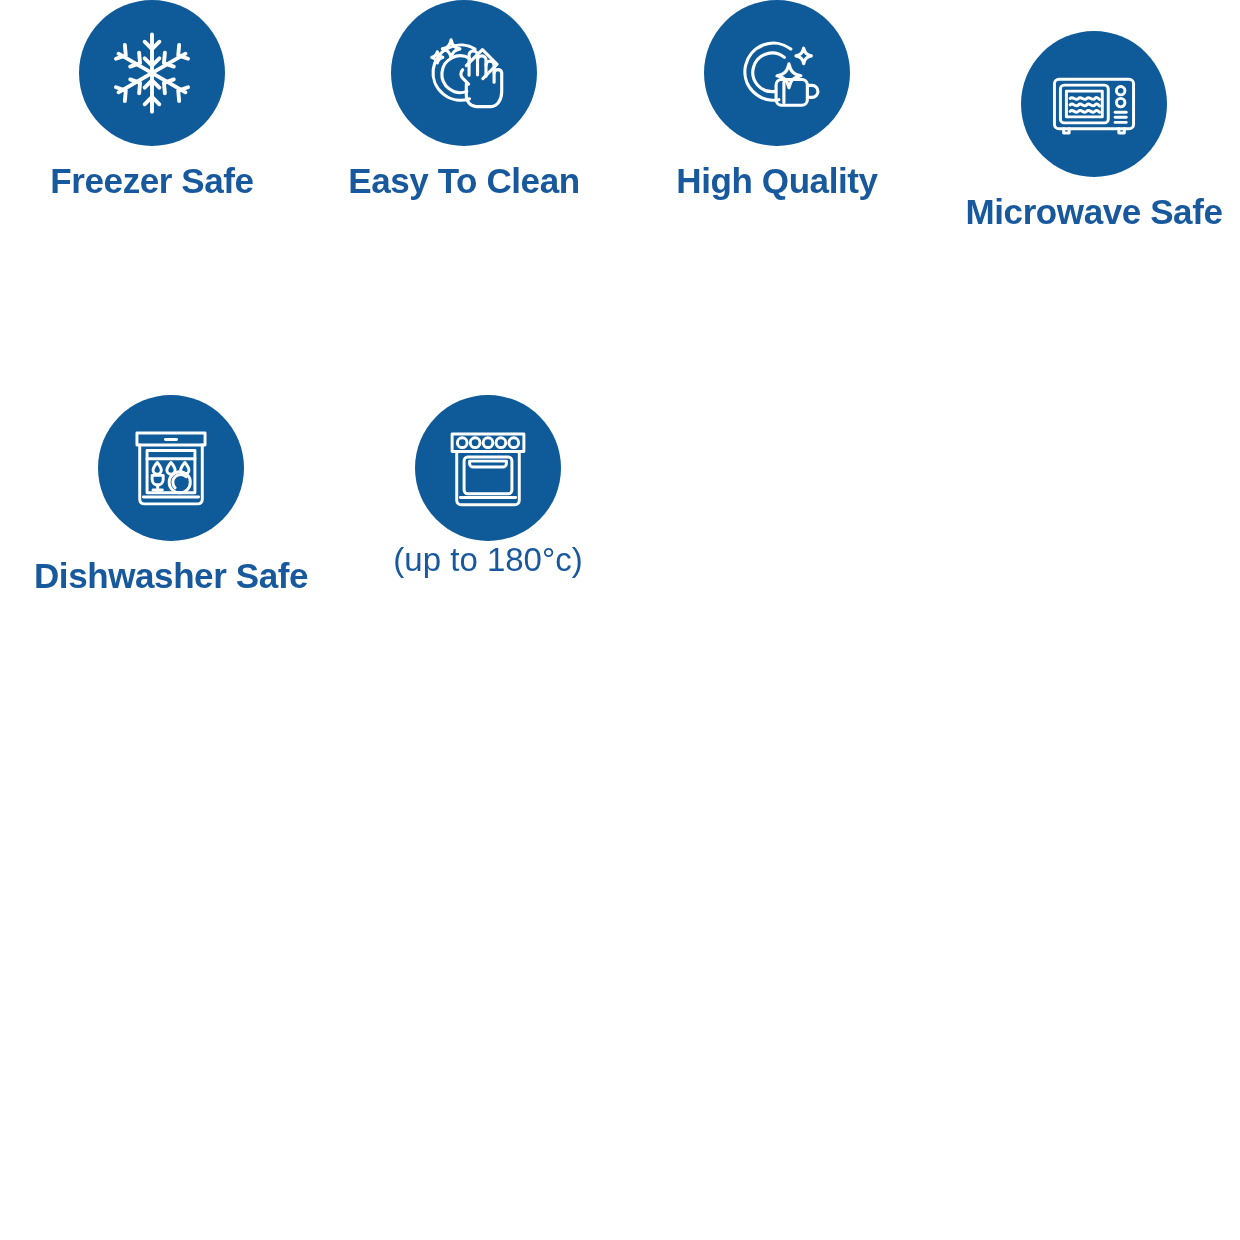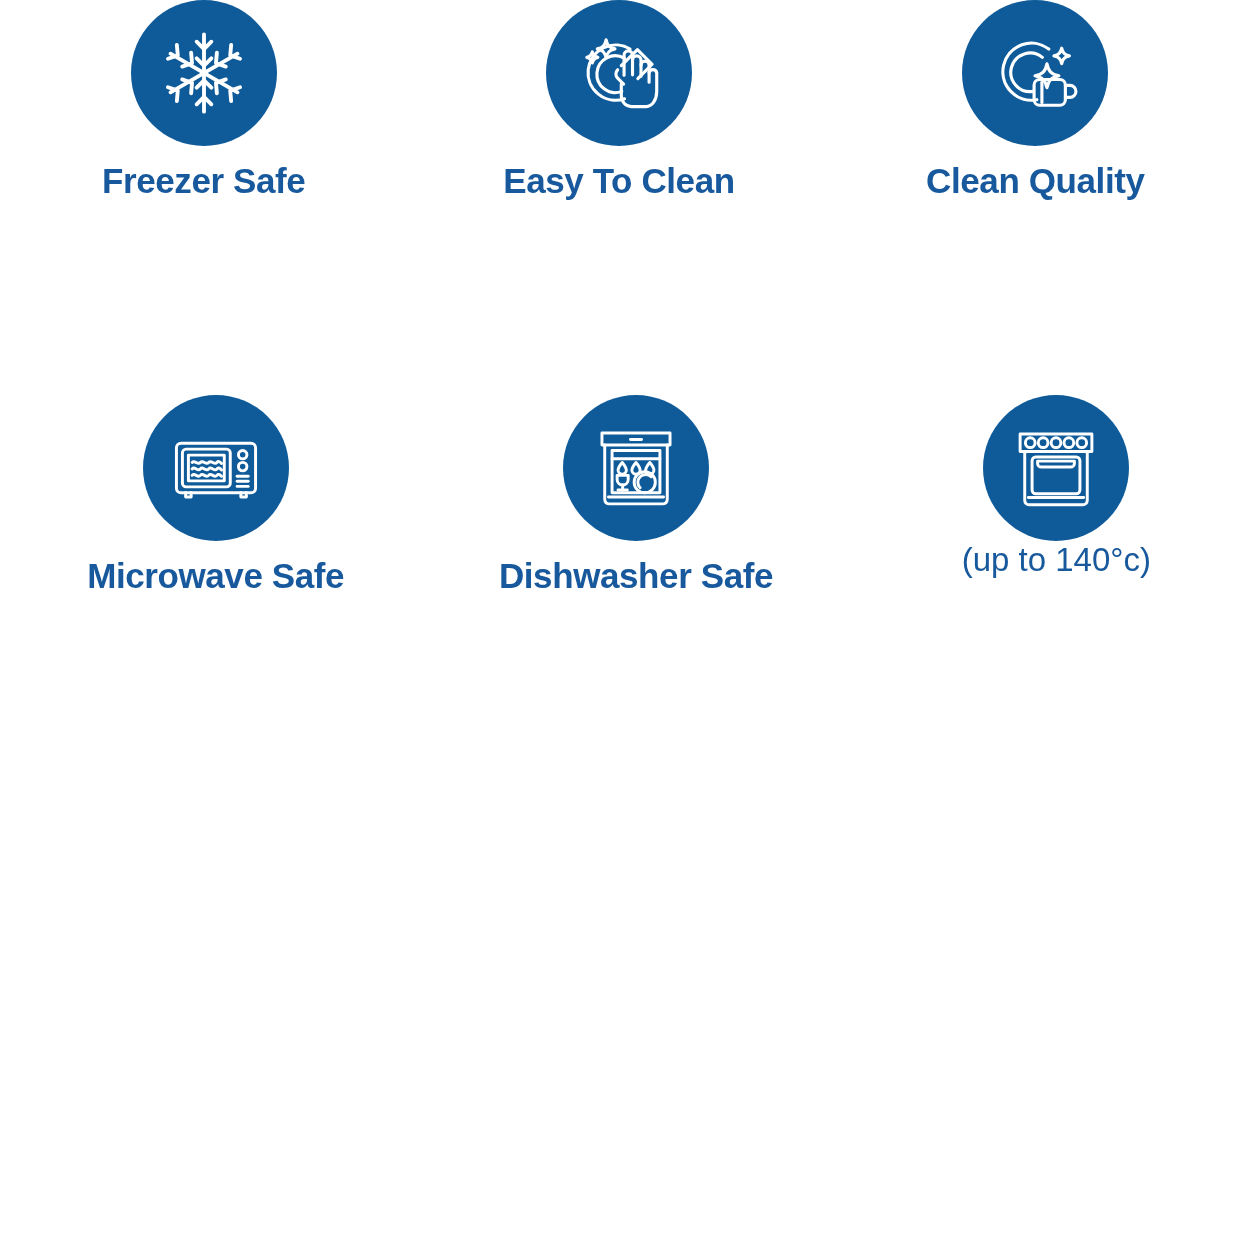--- a/index.html
+++ b/index.html
@@ -15,21 +15,21 @@
     position: relative;
   }
 
   .features-grid {
     position: absolute;
     left: 0;
     top: 0;
     width: 1240px;
     height: 1121px;
     display: grid;
-    grid-template-columns: repeat(3, 1fr);
+    grid-template-columns: repeat(4, 1fr);
     grid-template-rows: 364px 330px 1fr;
     box-sizing: border-box;
   }
 
   .feature-cell {
     display: flex;
     flex-direction: column;
     align-items: center;
     justify-content: flex-start;
   }
@@ -146,21 +146,21 @@
 
         <path d="M79 23 C80.2 28.3 82.1 30.2 87.4 31.4 C82.1 32.6 80.2 34.5 79 39.8 C77.8 34.5 75.9 32.6 70.6 31.4 C75.9 30.2 77.8 28.3 79 23 Z"></path>
 
         <rect x="49" y="57" width="34" height="28" rx="6"></rect>
 
         <path d="M83 63.5 L88 63.5 A6.5 6.5 0 0 1 88 76.5 L83 76.5"></path>
 
         <line x1="57.5" y1="60" x2="57.5" y2="82"></line>
       </svg>
     </div>
-    <div class="feature-label" style="color: rgb(23, 89, 156);">Clean Quality</div>
+    <div class="feature-label" style="color: rgb(23, 89, 156);">High Quality</div>
   </div>
 
   <div class="feature-cell r2 c2">
     <div class="icon-badge" style="background: rgb(15, 91, 154);">
       <svg viewBox="0 0 100 100" fill="none" stroke="#ffffff" stroke-width="3.2" stroke-linecap="round" stroke-linejoin="round">
 
         <rect x="7" y="23" width="86" height="54" rx="5"></rect>
 
         <rect x="13.5" y="29.5" width="52" height="41" rx="4"></rect>
 
@@ -224,16 +224,16 @@
         <circle cx="78" cy="22.5" r="5.3"></circle>
 
         <path d="M16 32 L16 85 C16 88 18 90 21 90 L79 90 C82 90 84 88 84 85 L84 32"></path>
         <line x1="20" y1="82" x2="80" y2="82"></line>
 
         <rect x="24" y="38" width="52" height="40" rx="4"></rect>
 
         <path d="M30 42.5 L70 42.5 L70 45 C70 47.2 68.2 49 66 49 L34 49 C31.8 49 30 47.2 30 45 Z"></path>
       </svg>
     </div>
-    <div class="feature-sublabel" style="color: rgb(23, 89, 156);">(up to 140°c)</div>
+    <div class="feature-sublabel" style="color: rgb(23, 89, 156);">(up to 180°c)</div>
   </div>
 
 </div>
 
 </body></html>

